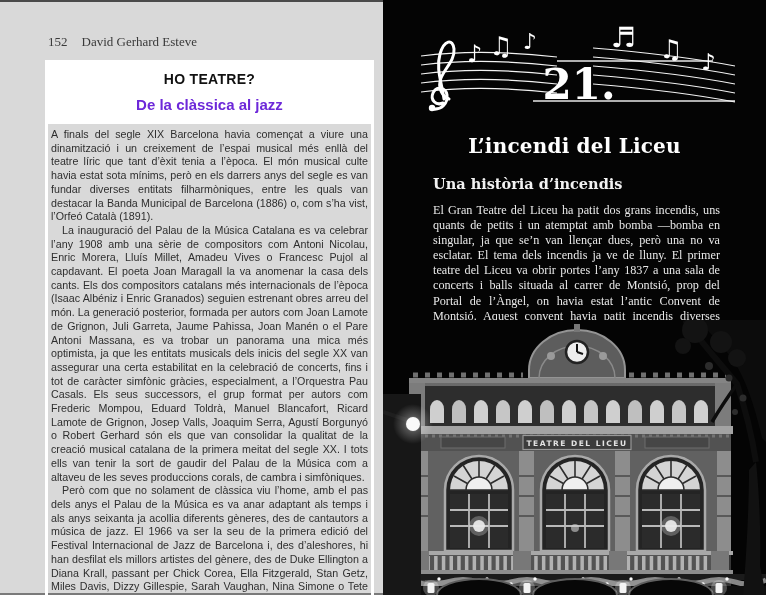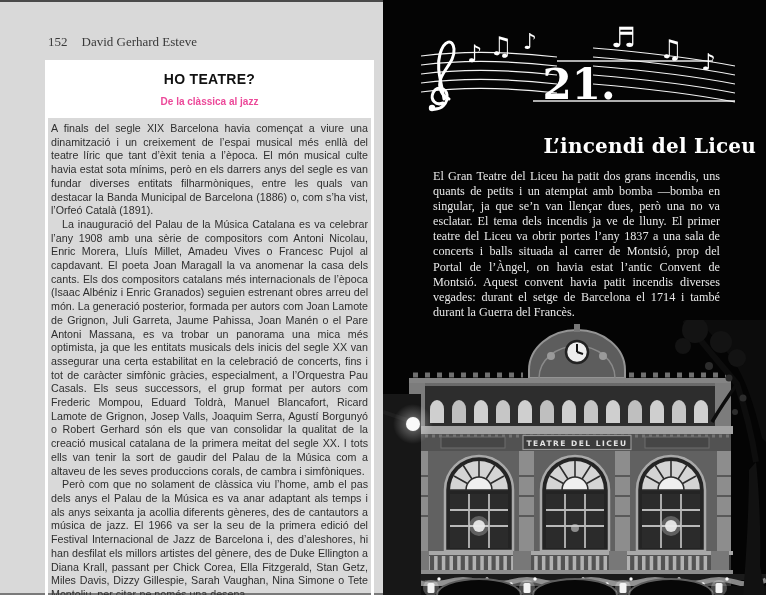--- a/index.html
+++ b/index.html
@@ -6,31 +6,31 @@
   .spread{width:766px;height:595px;display:flex;overflow:hidden;font-family:"Liberation Sans",sans-serif;}
 
   
   .page-left{width:383px;height:595px;background:#d9d9d9;position:relative;
     border-top:2px solid #4a4a4a;border-bottom:2px solid #7a7a7a;box-sizing:border-box;}
   .running-head{margin:32px 0 0 48px;font-family:"Liberation Serif",serif;font-size:13px;color:#3a3a3a;}
   .running-head .pgnum{margin-right:14px;}
   .sidebar-box{margin:10px 0 0 45px;width:329px;box-sizing:border-box;}
   .sidebar-head{background:#ffffff;text-align:center;padding:11px 4px 11px;}
   .sb-title{font-weight:bold;font-size:14px;letter-spacing:.3px;color:#111;}
-  .sb-subtitle{font-weight:bold;font-size:10px;margin-top:9px;color:#ec4899;}
+  .sb-subtitle{font-weight:bold;font-size:15px;margin-top:9px;color:#6d28d9;}
   .sidebar-body{border-left:3px solid #ffffff;border-right:3px solid #ffffff;border-bottom:3px solid #ffffff;
     padding:4px 3px 8px;font-size:10.7px;line-height:13.7px;text-align:justify;color:#2e2e2e;}
   .sidebar-body p{margin:0;text-indent:11px;}
   .sidebar-body p.noindent{text-indent:0;}
   .it{}
 
   
   .page-right{width:383px;height:595px;background:#040404;position:relative;color:#ececec;overflow:hidden;}
   .deco{display:block;width:383px;height:120px;}
-  .chapter-title{margin:14px 10px 0;text-align:right;font-family:"DejaVu Serif",serif;
+  .chapter-title{margin:14px 10px 0;text-align:center;font-family:"DejaVu Serif",serif;
     font-weight:bold;font-size:20px;color:#fff;letter-spacing:.2px;}
   .section-heading{margin:17px 0 0 50px;font-family:"DejaVu Serif",serif;font-weight:bold;font-size:14.5px;color:#f2f2f2;}
   .rp-body{margin:11px 46px 0 50px;font-family:"Liberation Serif",serif;font-size:12.2px;line-height:15.1px;
     text-align:justify;color:#e9e9e9;}
   .photo{position:absolute;left:0;bottom:0;width:383px;height:275px;display:block;}
 </style>
 </head>
 <body>
 
 <div class="spread">
@@ -84,20 +84,21 @@
         <path d="M210,66 C258,70 305,75 352,84"></path>
         <path d="M210,75 C258,79 305,84 352,93"></path>
         <path d="M210,84 C258,88 305,93 352,102"></path>
       </g>
       <text x="228" y="47" font-size="28" fill="#ffffff" font-family="'DejaVu Sans',sans-serif">♬</text>
       <text x="276" y="58" font-size="26" fill="#ffffff" font-family="'DejaVu Sans',sans-serif">♫</text>
       <text x="318" y="70" font-size="23" fill="#ffffff" font-family="'DejaVu Sans',sans-serif">♪</text>
     </svg>
 
     <h1 class="chapter-title">L’incendi del Liceu</h1>
+    <h2 class="section-heading">Una història d’incendis</h2>
     <p class="rp-body"><span>El Gran Teatre del Liceu ha patit dos grans incendis, uns quants de petits i un atemptat amb bomba —</span><span class="it">bomba</span><span> en singular, ja que se’n van llençar dues, però una no va esclatar. El tema dels incendis ja ve de lluny. El primer teatre del Liceu va obrir portes l’any 1837 a una sala de concerts i balls situada al carrer de Montsió, prop del Portal de l’Àngel, on havia estat l’antic Convent de Montsió. Aquest convent havia patit incendis diverses vegades: durant el setge de Barcelona el 1714 i també durant la Guerra del Francès.</span></p>
 
     <svg class="photo" viewBox="0 0 383 275">
       <defs>
         <radialGradient id="g1">
           <stop offset="0" stop-color="#ffffff" stop-opacity="0.9"></stop>
           <stop offset="0.4" stop-color="#ffffff" stop-opacity="0.25"></stop>
           <stop offset="1" stop-color="#ffffff" stop-opacity="0"></stop>
         </radialGradient>
         <linearGradient id="fg" x1="0" y1="0" x2="0" y2="1">

